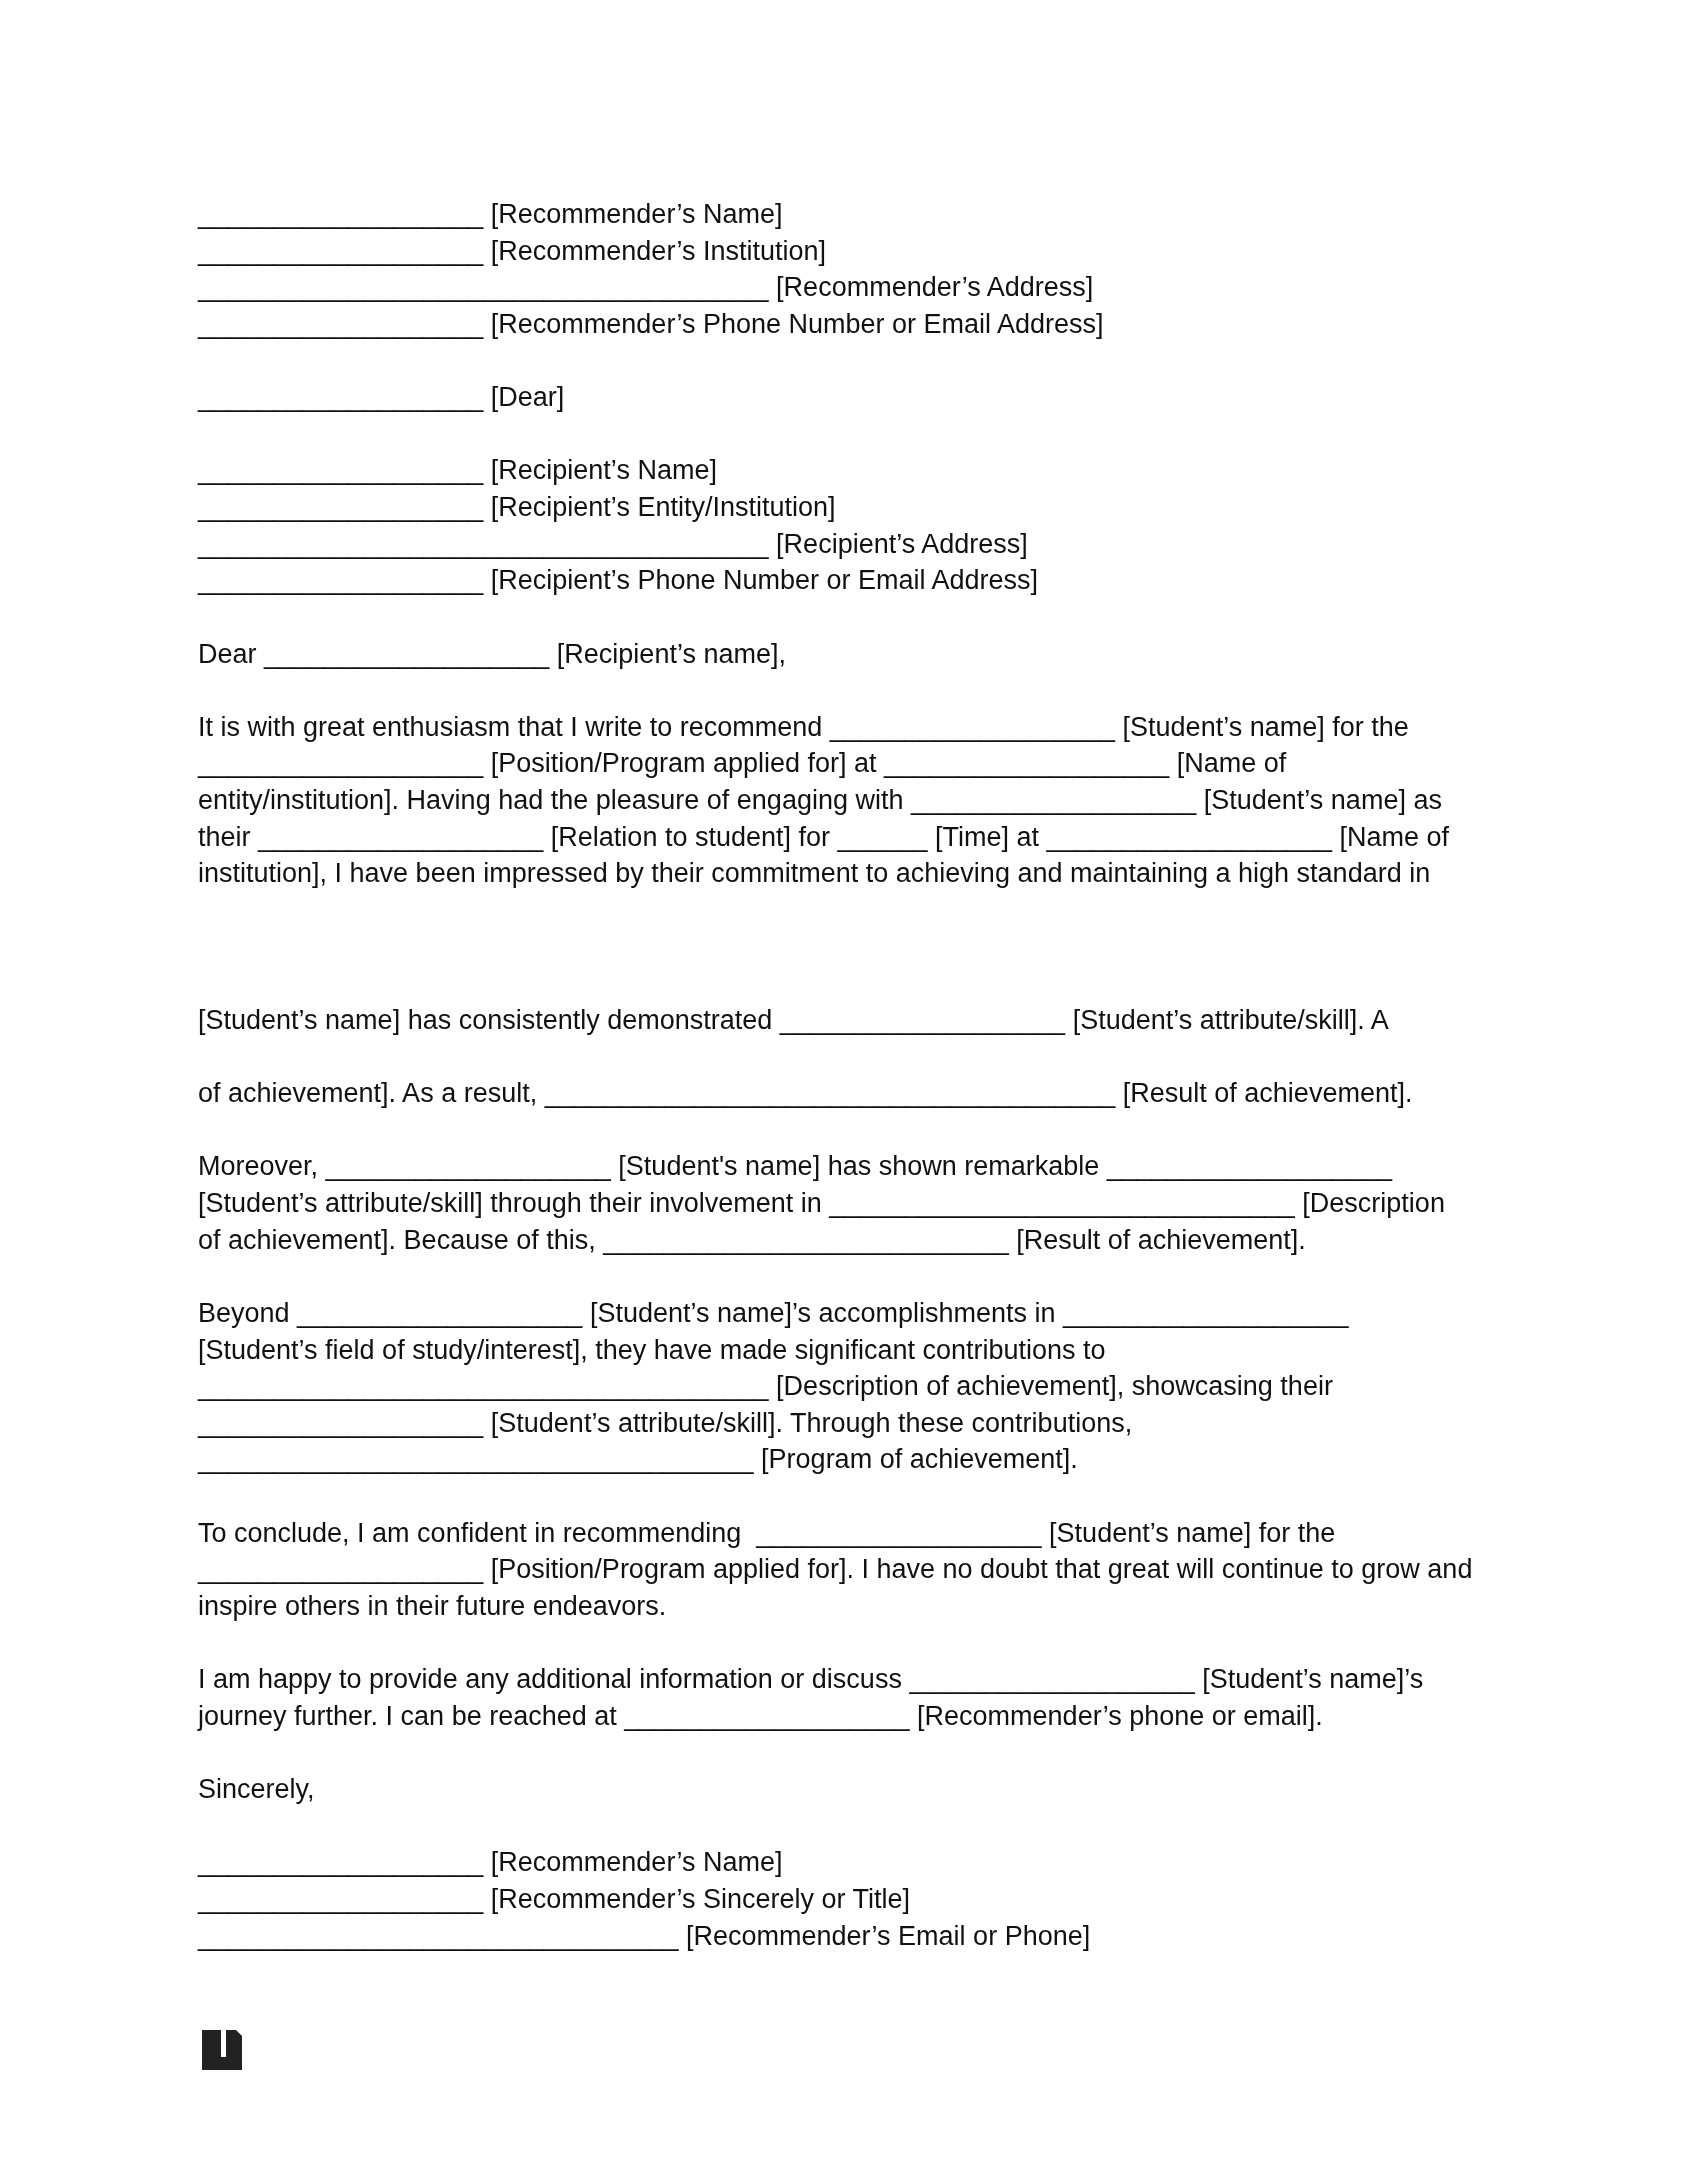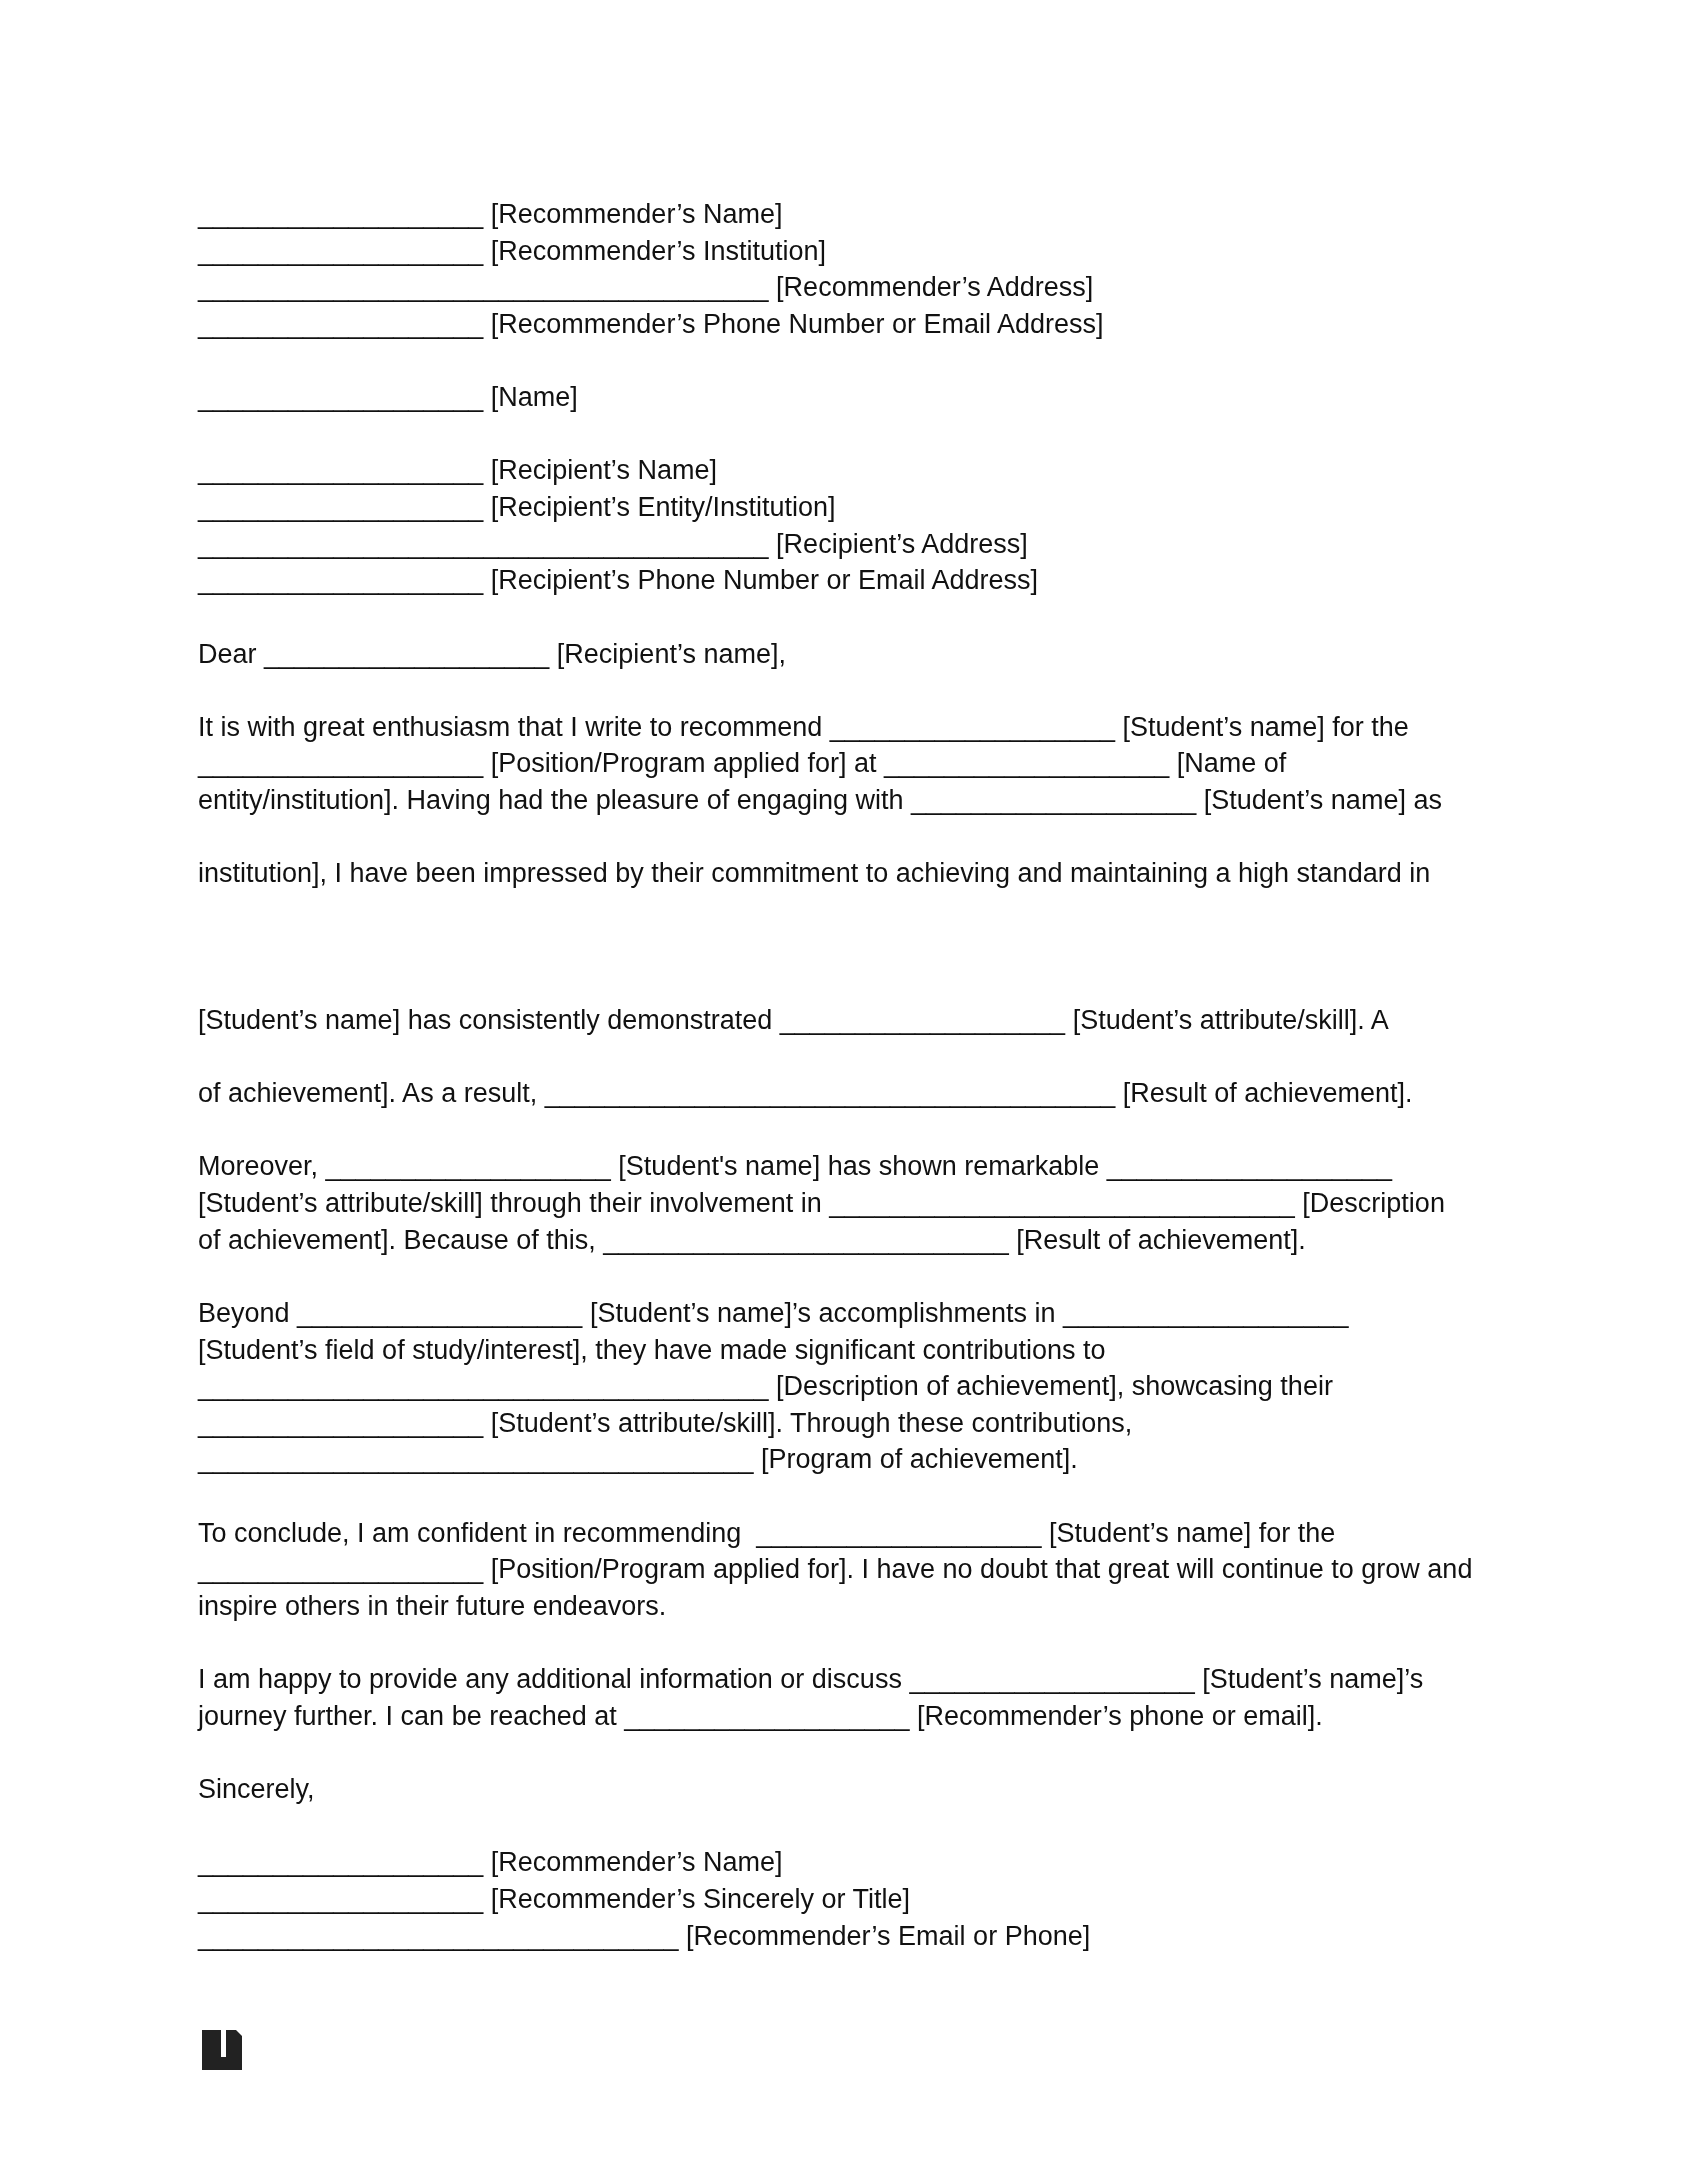--- a/index.html
+++ b/index.html
@@ -12,32 +12,33 @@
 </head>
 <body>
 
 <div class="page">
 
   <div class="line" style="top:196px">___________________ [Recommender’s Name]</div>
   <div class="line" style="top:233px">___________________ [Recommender’s Institution]</div>
   <div class="line" style="top:269px">______________________________________ [Recommender’s Address]</div>
   <div class="line" style="top:306px">___________________ [Recommender’s Phone Number or Email Address]</div>
 
-  <div class="line" style="top:379px">___________________ [Name]</div>
+  <div class="line" style="top:379px">___________________ [Dear]</div>
 
   <div class="line" style="top:452px">___________________ [Recipient’s Name]</div>
   <div class="line" style="top:489px">___________________ [Recipient’s Entity/Institution]</div>
   <div class="line" style="top:526px">______________________________________ [Recipient’s Address]</div>
   <div class="line" style="top:562px">___________________ [Recipient’s Phone Number or Email Address]</div>
 
   <div class="line" style="top:636px">Dear ___________________ [Recipient’s name],</div>
 
   <div class="line" style="top:709px">It is with great enthusiasm that I write to recommend ___________________ [Student’s name] for the</div>
   <div class="line" style="top:745px">___________________ [Position/Program applied for] at ___________________ [Name of</div>
   <div class="line" style="top:782px">entity/institution]. Having had the pleasure of engaging with ___________________ [Student’s name] as</div>
+  <div class="line" style="top:819px">their ___________________ [Relation to student] for ______ [Time] at ___________________ [Name of</div>
   <div class="line" style="top:855px">institution], I have been impressed by their commitment to achieving and maintaining a high standard in</div>
 
   <div class="line" style="top:1002px">[Student’s name] has consistently demonstrated ___________________ [Student’s attribute/skill]. A</div>
   <div class="line" style="top:1075px">of achievement]. As a result, ______________________________________ [Result of achievement].</div>
 
   <div class="line" style="top:1148px">Moreover, ___________________ [Student's name] has shown remarkable ___________________</div>
   <div class="line" style="top:1185px">[Student’s attribute/skill] through their involvement in _______________________________ [Description</div>
   <div class="line" style="top:1222px">of achievement]. Because of this, ___________________________ [Result of achievement].</div>
 
   <div class="line" style="top:1295px">Beyond ___________________ [Student’s name]’s accomplishments in ___________________</div>

